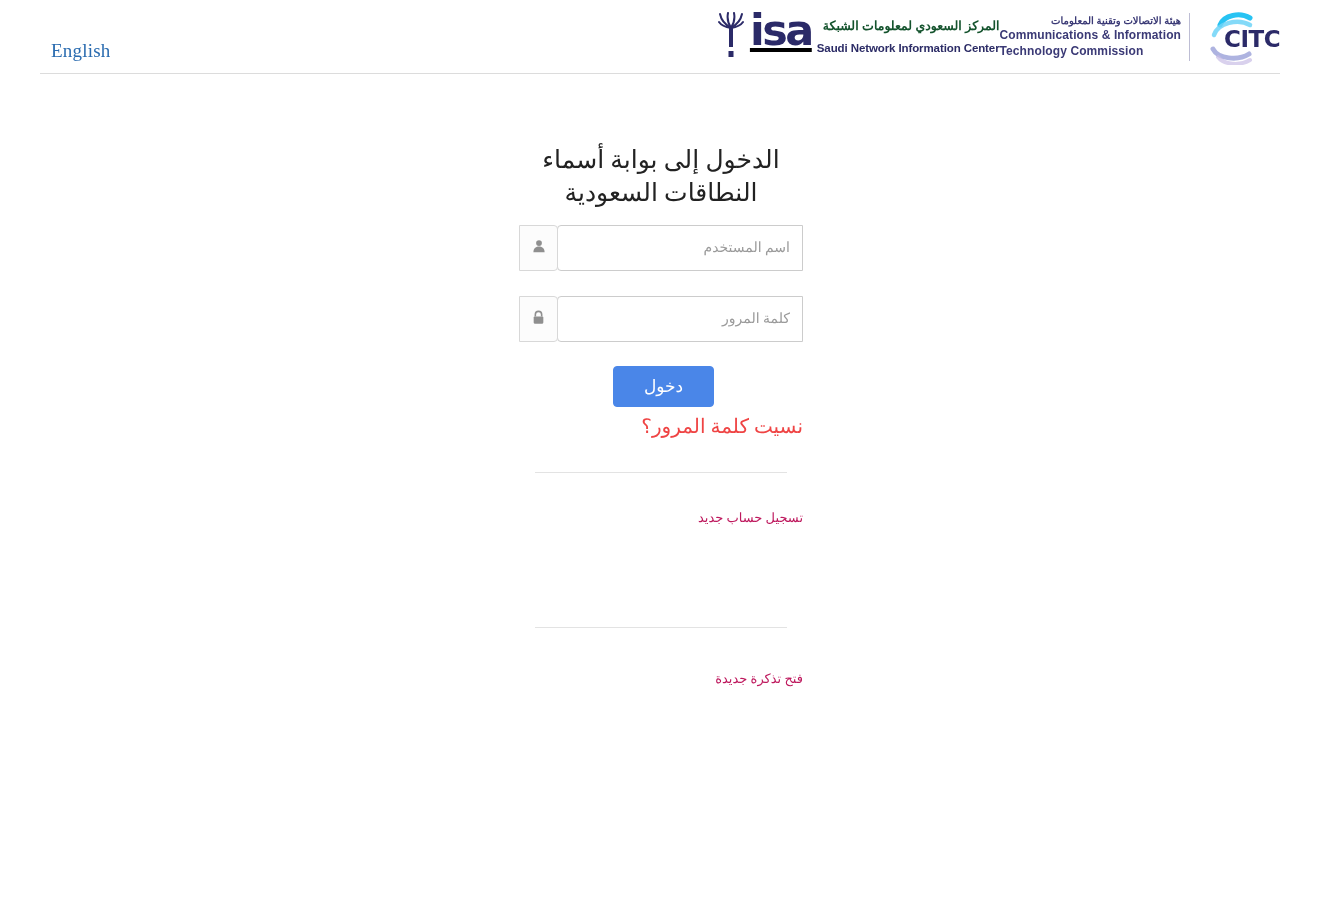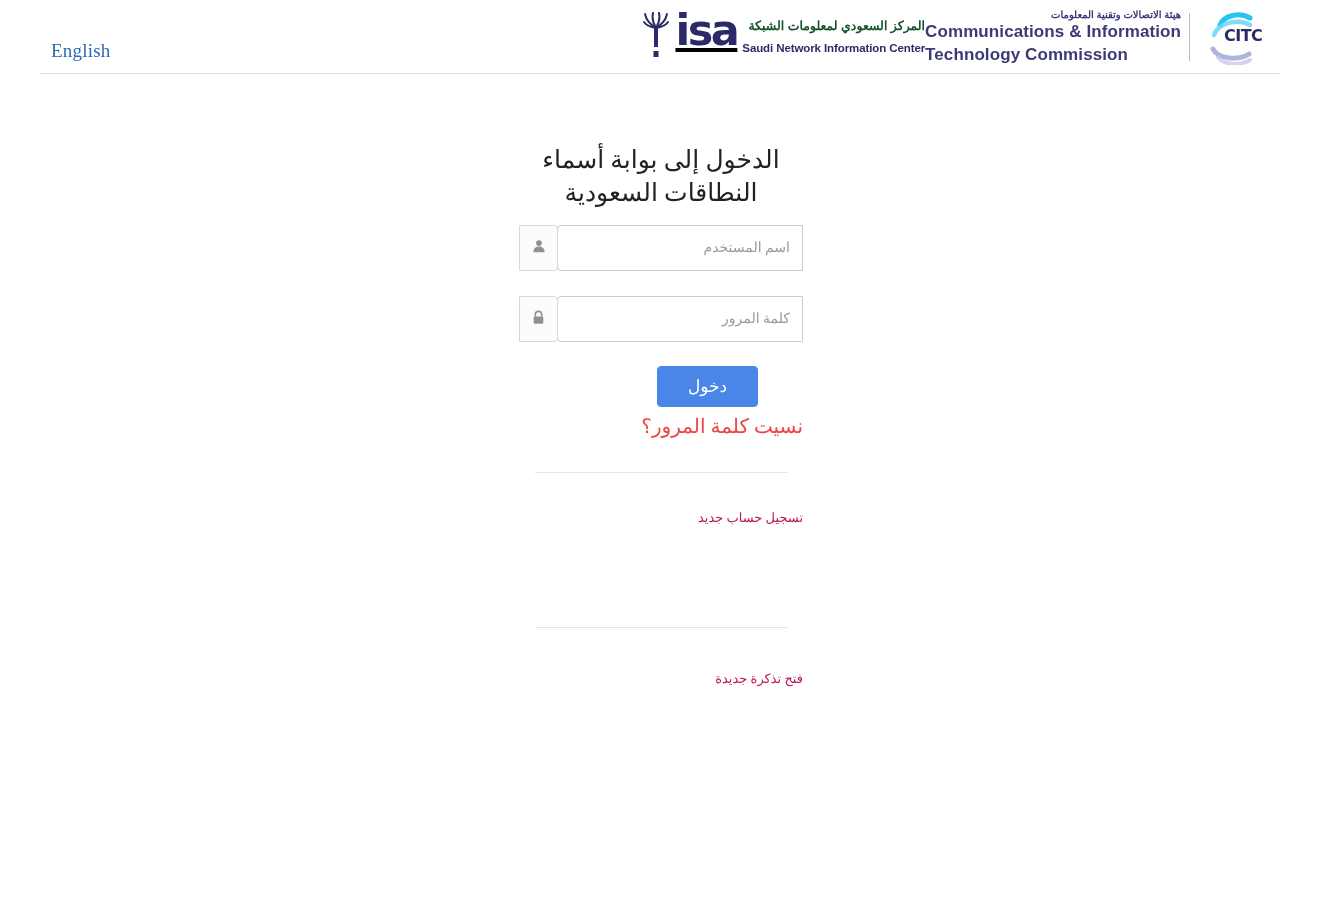--- a/index.html
+++ b/index.html
@@ -101,21 +101,21 @@
     position: relative;
     width: 86px;
     height: 56px;
     margin-left: -6px;
   }
   .citc-word {
     position: absolute;
     left: 30px;
     top: 19px;
     font-family: "DejaVu Sans", sans-serif;
-    font-size: 16px;
+    font-size: 23px;
     font-weight: bold;
     color: #2b2a68;
     letter-spacing: -0.5px;
     line-height: 1;
   }
 
   .vsep {
     width: 1px;
     height: 48px;
     background: #bdbdd4;
@@ -124,21 +124,21 @@
 
   .citc-text { line-height: 1.33; }
   .citc-ar {
     font-size: 10px;
     font-weight: bold;
     color: #3b3a76;
     direction: rtl;
     white-space: nowrap;
   }
   .citc-en1, .citc-en2 {
-    font-size: 17px;
+    font-size: 12px;
     font-weight: bold;
     color: #3b3a76;
     white-space: nowrap;
     letter-spacing: .1px;
   }
 
   
   .main {
     position: absolute;
     top: 74px;
@@ -223,21 +223,20 @@
     background: #4a86e8;
     border: 1px solid #4a86e8;
     border-radius: 4px;
     color: #ffffff;
     font-family: "Liberation Serif", serif;
     font-size: 17px;
     cursor: pointer;
     padding: 0;
     line-height: 39px;
     text-align: center;
-    margin-left: 44px;
   }
 
   .forgot-link {
     position: absolute;
     top: 340px;
     left: -16px;
     width: 284px;
     text-align: right;
     font-family: "Liberation Serif", serif;
     font-size: 20px;

